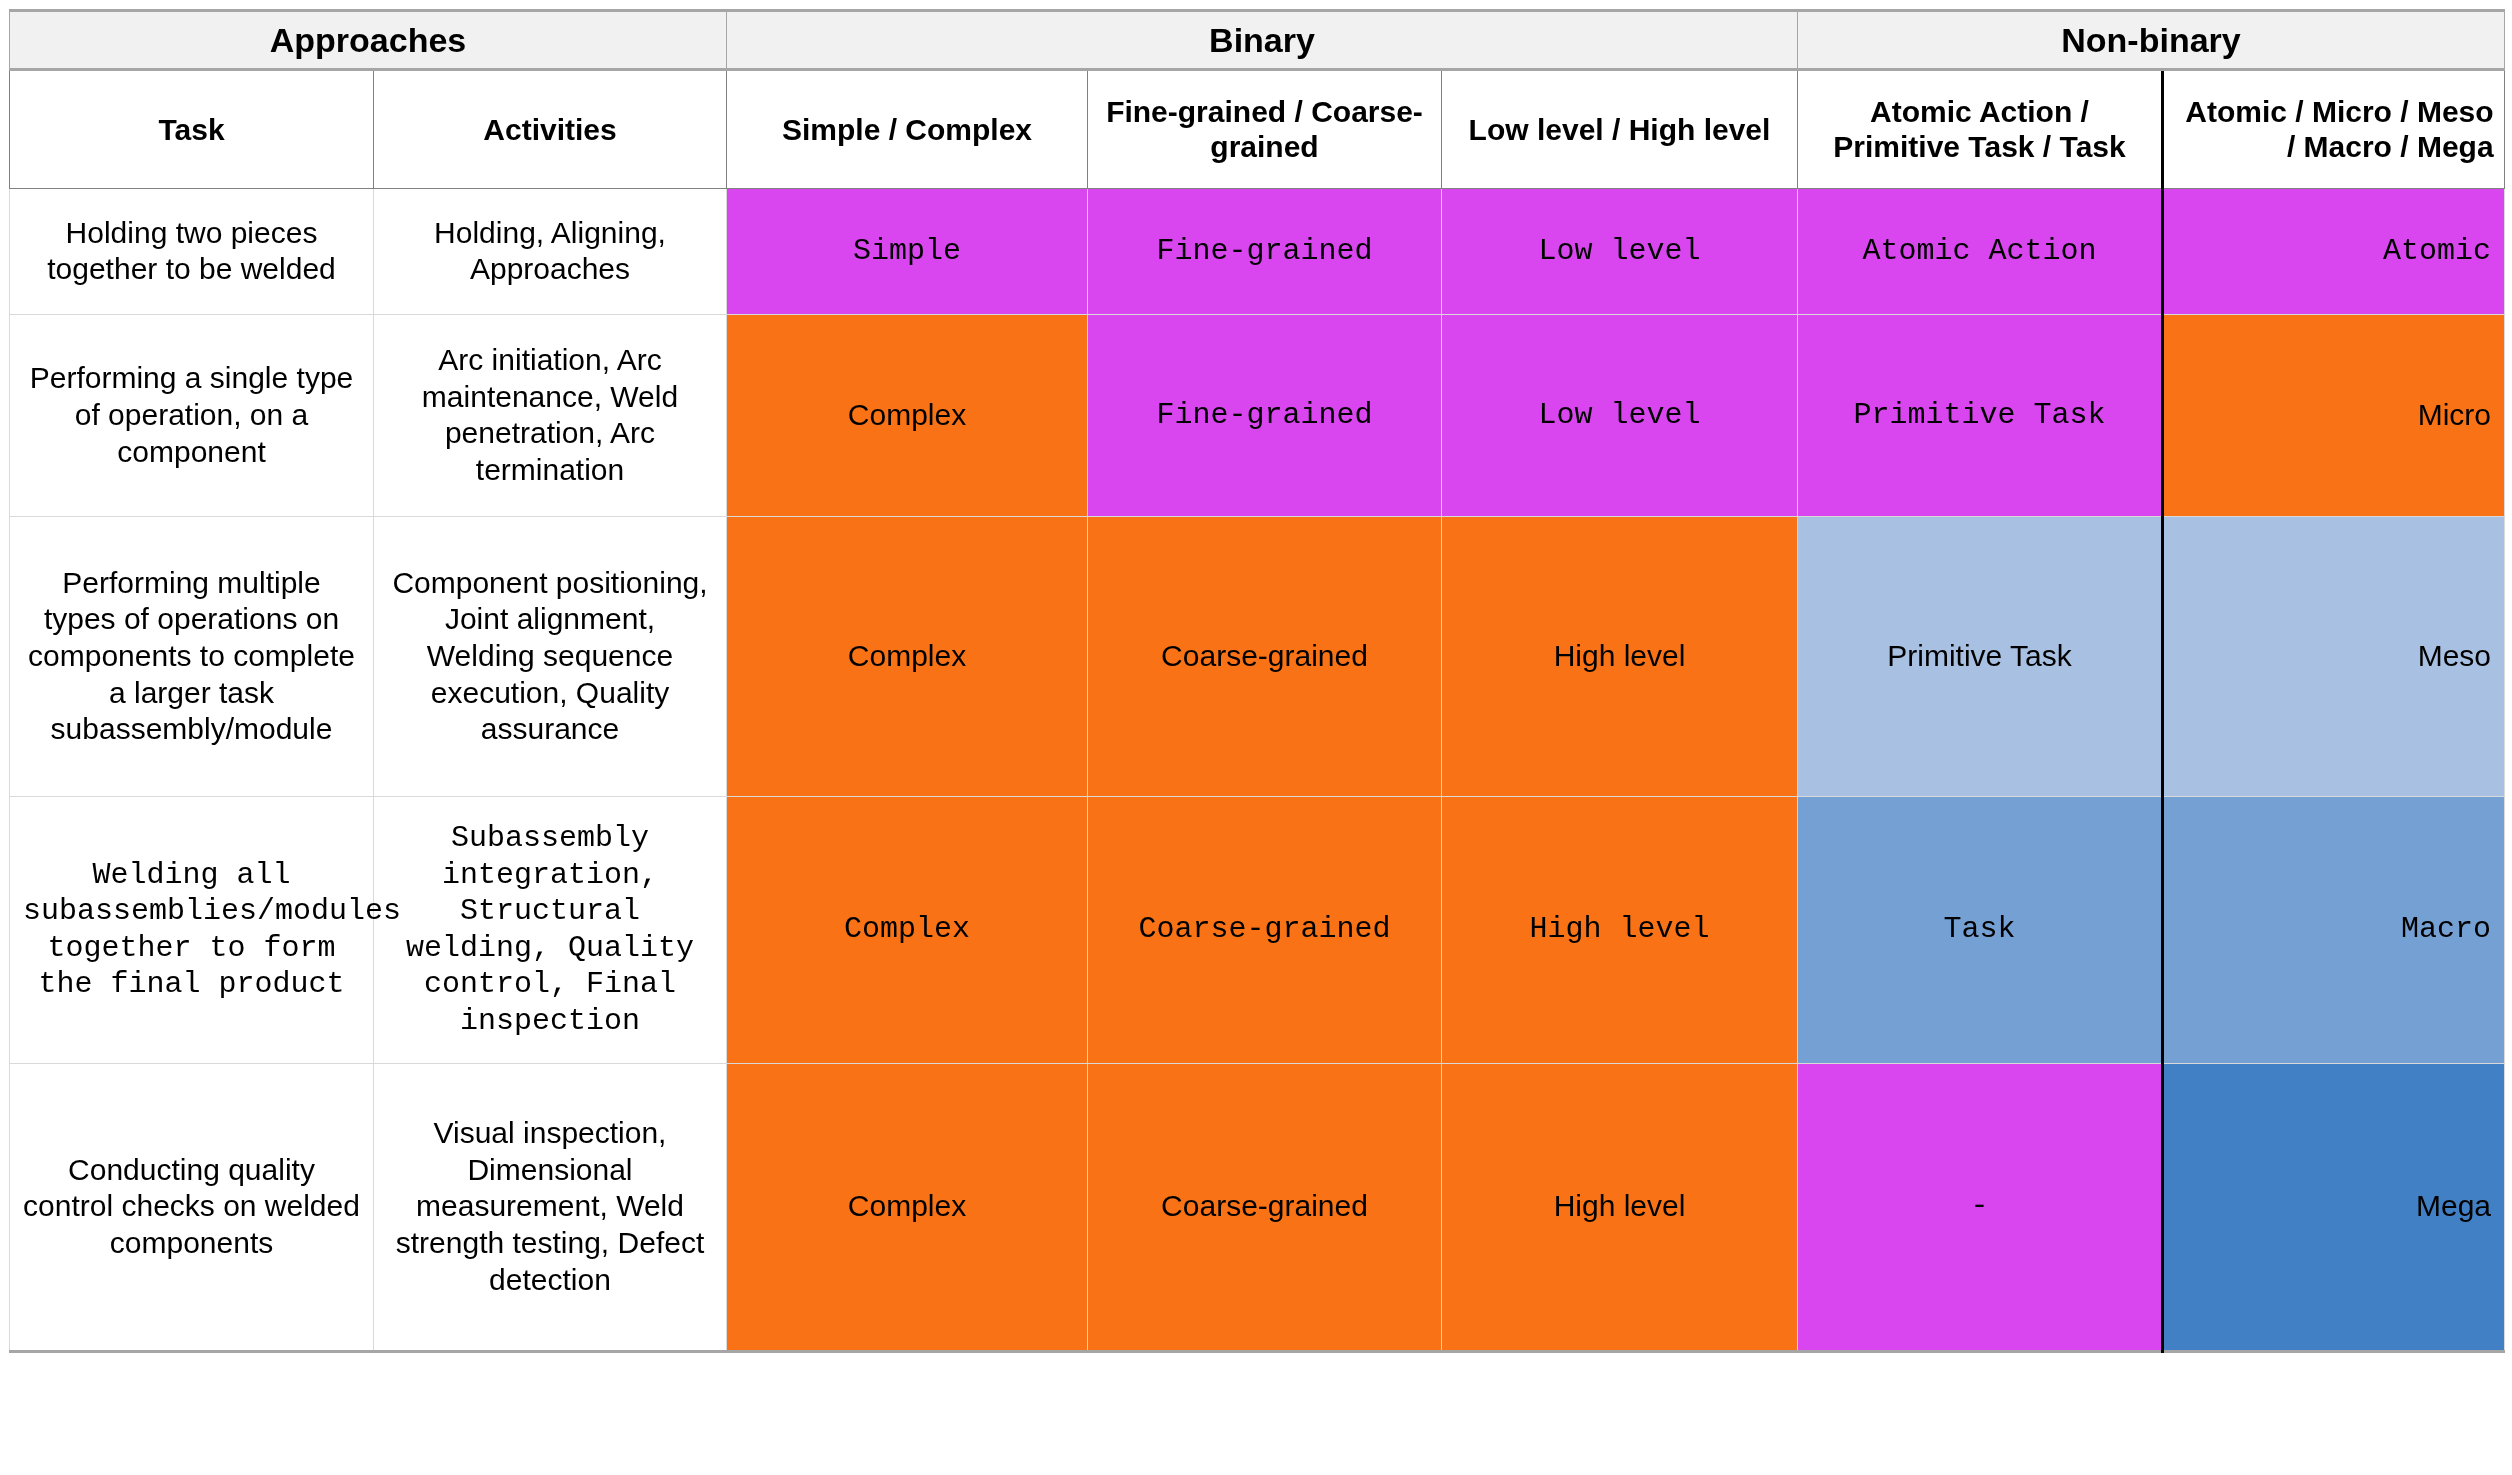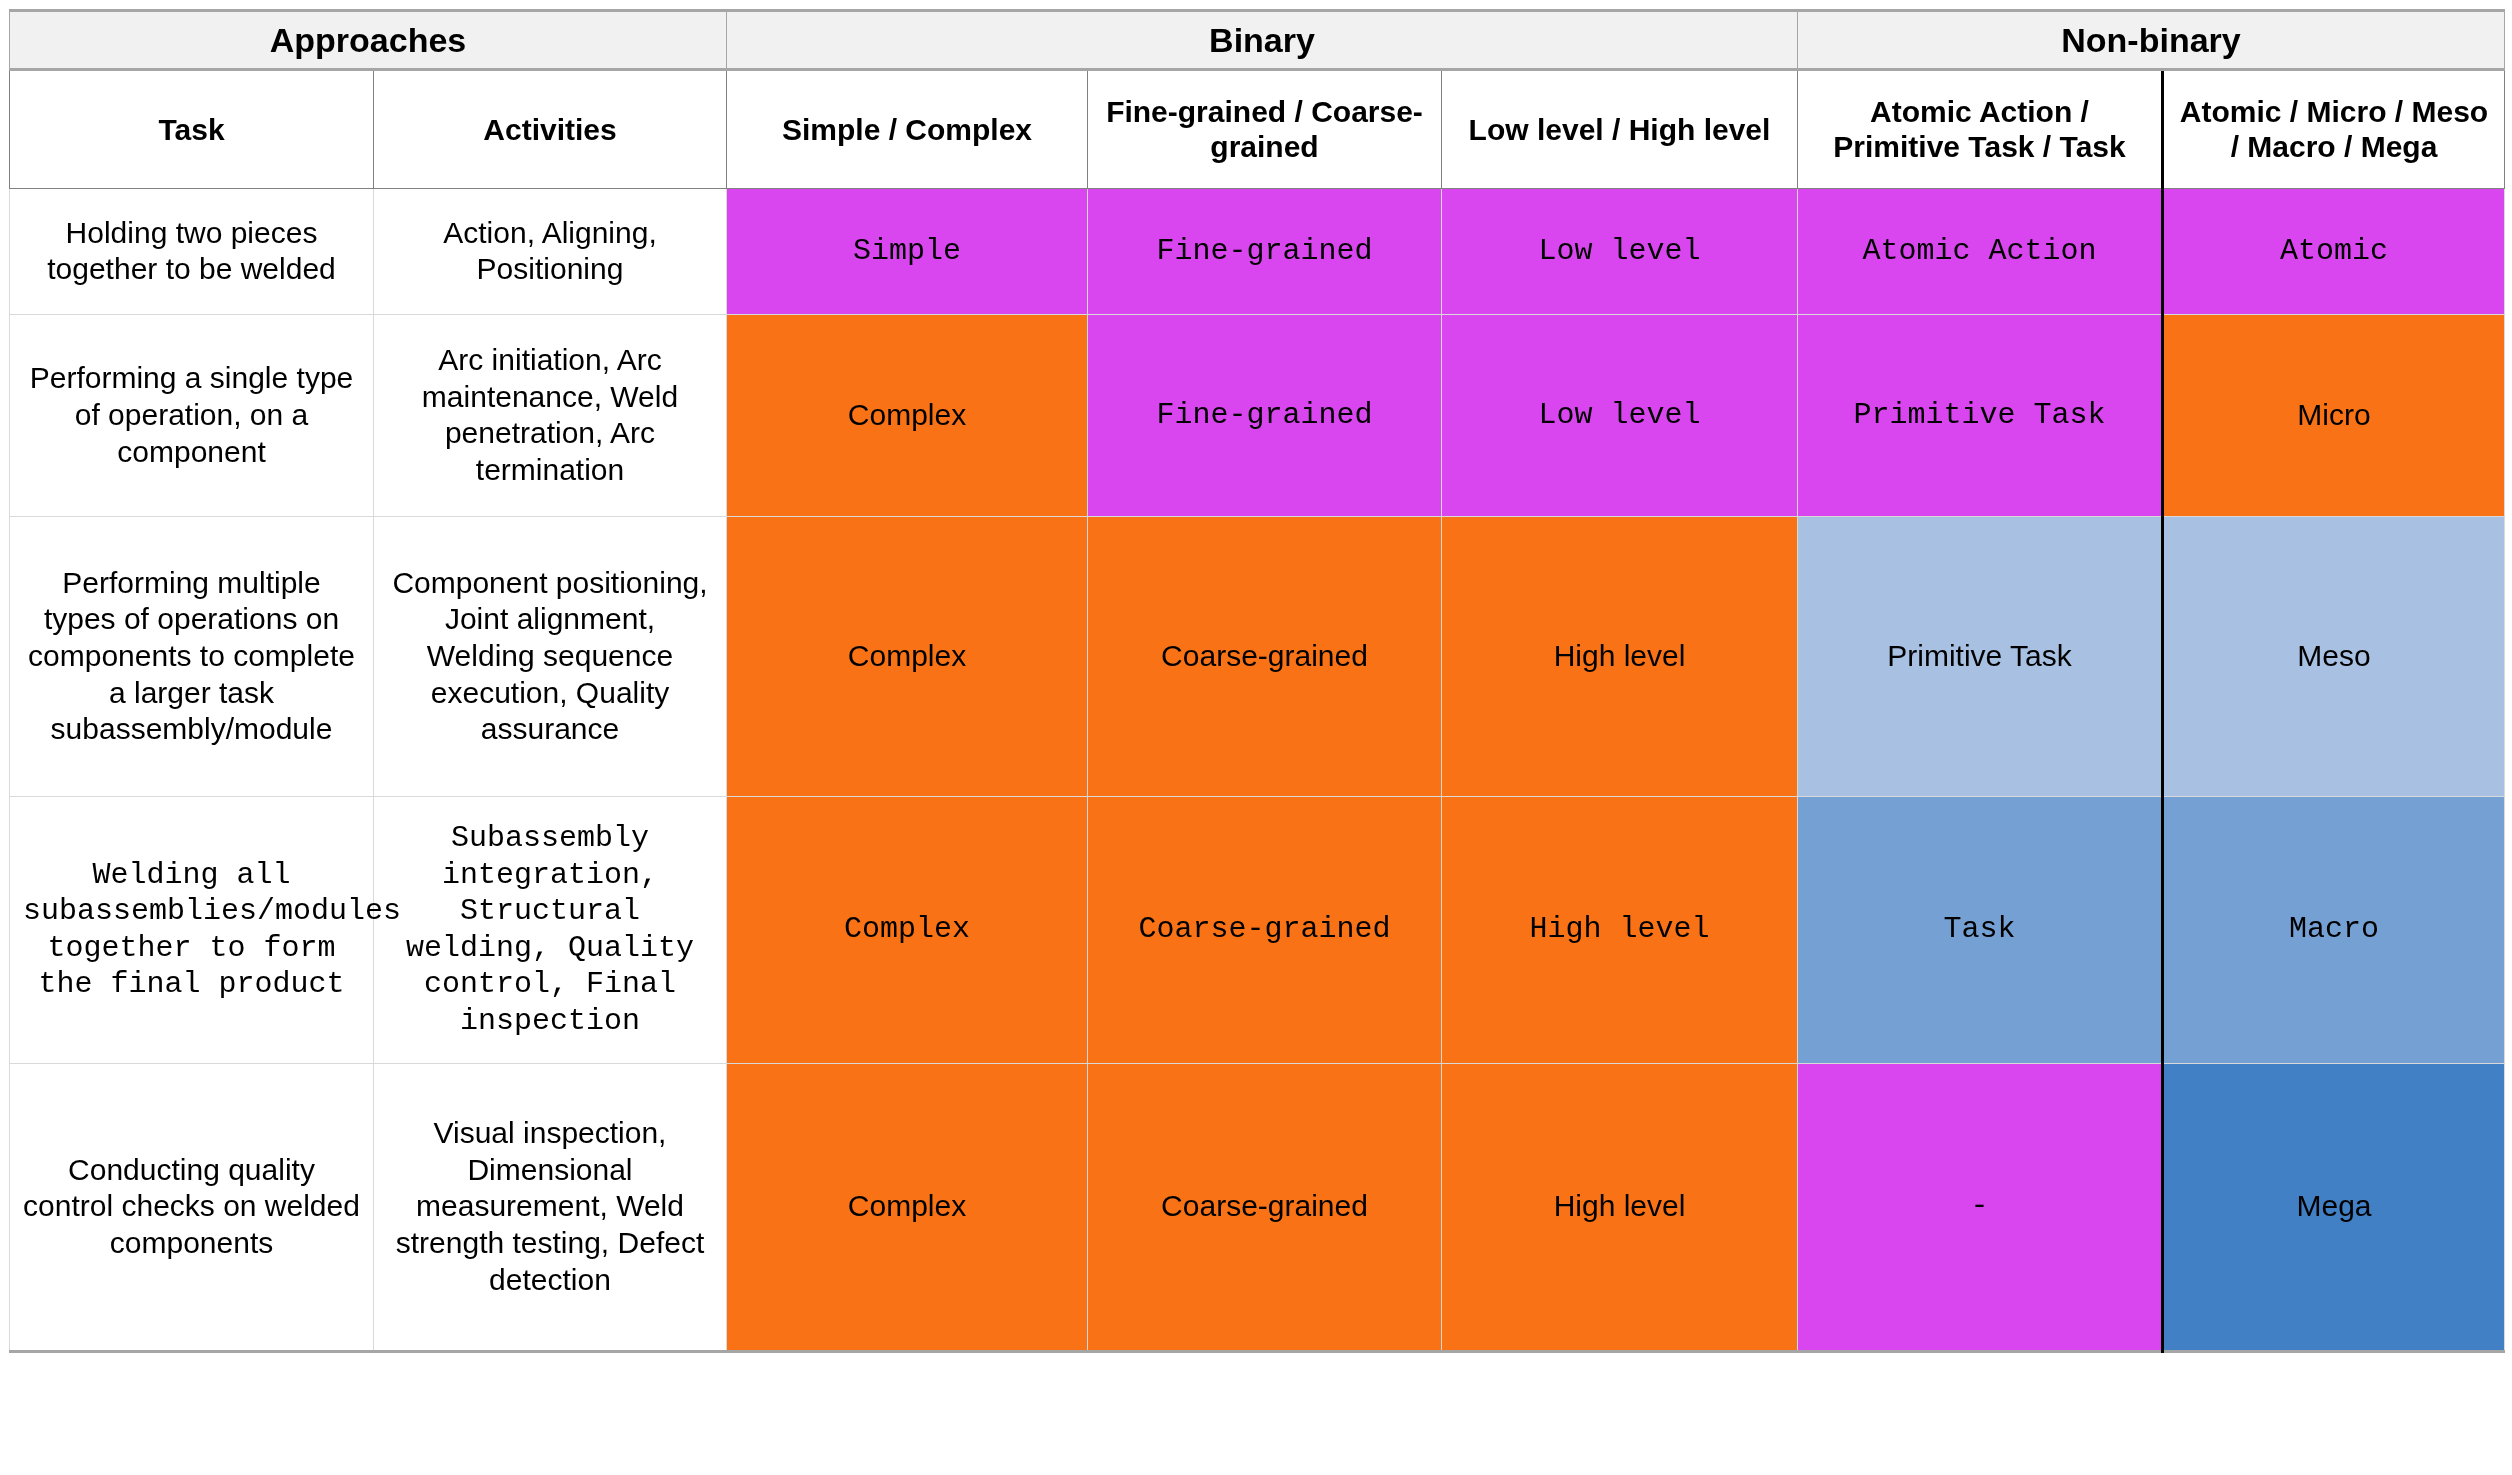--- a/index.html
+++ b/index.html
@@ -73,20 +73,21 @@
   
   .lv0{ background:#d946ef;font-family:Liberation Mono, monospace; }
   .lv1{ background:#f97316; }
   .lv2{ background:#a8c1e3; }
   .lv3{ background:#74a0d3; }
   .lv4{ background:#4180c4;margin-left:19px; }
 
   
   .matrix th.sep, .matrix td.sep{
     border-left:3.9px solid #000000;
+    text-align:right;
   }
 
   
   tr.r1 td{ height:112px; }
   tr.r2 td{ height:188px; }
   tr.r3 td{ height:266px; }
   tr.r4 td{ height:253px;font-family:Liberation Mono, monospace; }
   tr.r5 td{ height:273px; }
 </style>
 </head>
@@ -115,21 +116,21 @@
         <th>Simple / Complex</th>
         <th>Fine-grained / Coarse-grained</th>
         <th>Low level / High level</th>
         <th>Atomic Action  / Primitive Task / Task</th>
         <th class="sep">Atomic / Micro / Meso / Macro / Mega</th>
       </tr>
     </thead>
     <tbody>
       <tr class="r1">
         <td class="desc">Holding two pieces together to be welded</td>
-        <td class="desc">Action, Aligning, Positioning</td>
+        <td class="desc">Holding, Aligning, Approaches</td>
         <td class="lv0">Simple</td>
         <td class="lv0">Fine-grained</td>
         <td class="lv0">Low level</td>
         <td class="lv0">Atomic Action</td>
         <td class="lv0 sep">Atomic</td>
       </tr>
       <tr class="r2">
         <td class="desc">Performing  a single type of operation, on a component</td>
         <td class="desc">Arc initiation, Arc maintenance, Weld penetration, Arc termination</td>
         <td class="lv1">Complex</td>

